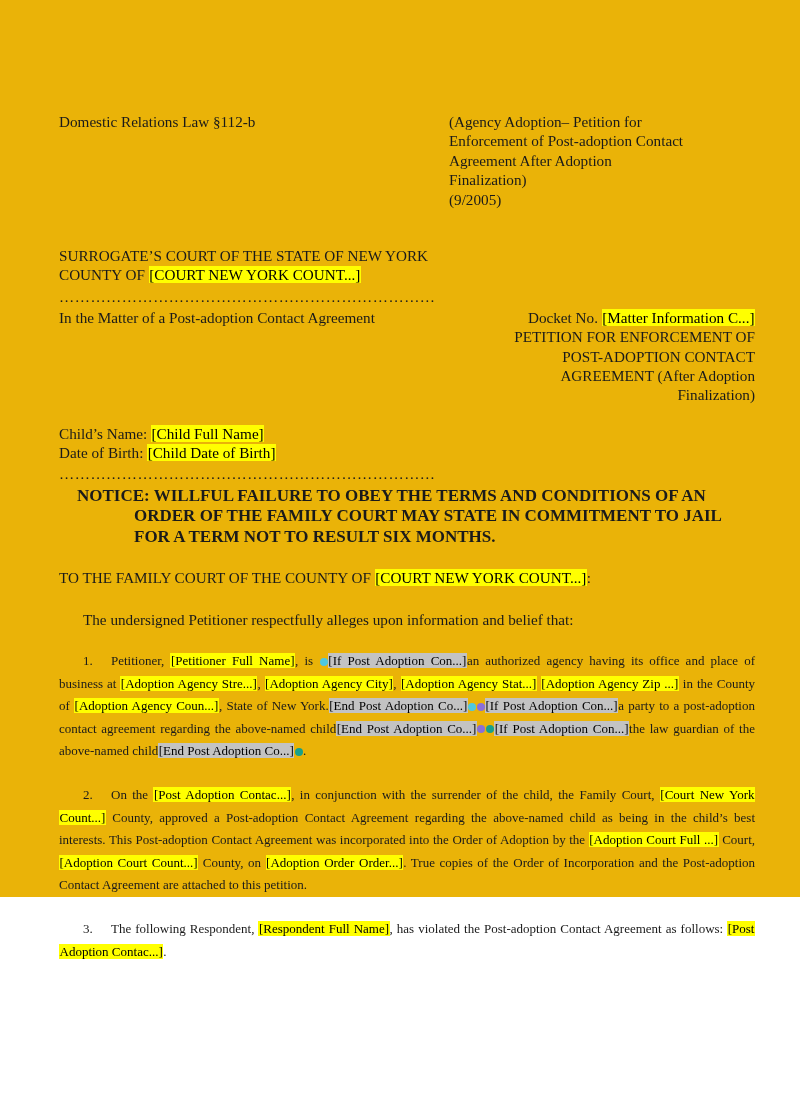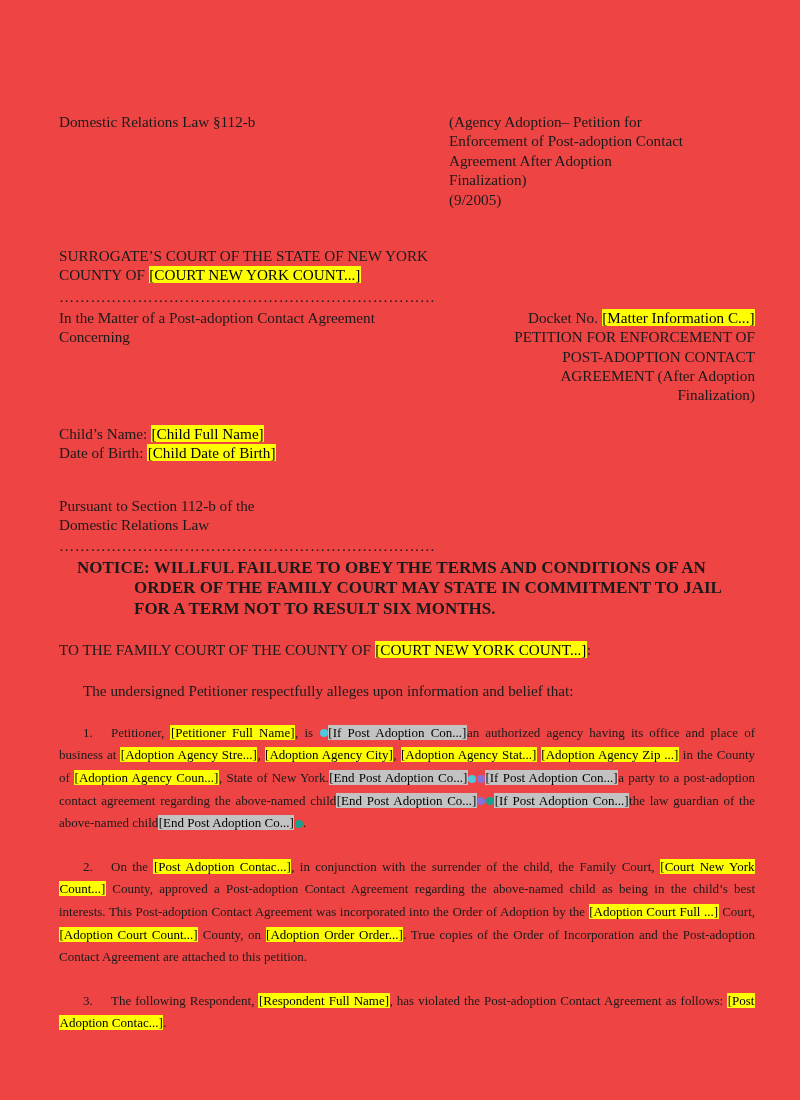--- a/index.html
+++ b/index.html
@@ -11,22 +11,22 @@
   body {
     width: 800px;
     height: 1100px;
     font-family: "Liberation Serif", "DejaVu Serif", serif;
     color: #1a1a1a;
     overflow: hidden;
   }
   .page {
     position: relative;
     width: 800px;
-    height: 1100px;
-    background: #ef4444;
+    height: 897px;
+    background: #eab308;
     box-sizing: border-box;
     padding: 112px 45px 16px 59px;
   }
 
   
   .ln { font-size: 15.2px; line-height: 19.4px; }
 
   
   .hl-y {
     background: #ffff00;
@@ -134,42 +134,37 @@
   <div class="caption">
     <div class="cap-line ln">SURROGATE’S COURT OF THE STATE OF NEW YORK</div>
     <div class="cap-line ln"><span>COUNTY OF </span><span class="hl-y">[COURT NEW YORK COUNT...]</span></div>
   </div>
 
   <div class="dotrule">…………………………………………………………………</div>
 
   <div class="matter">
     <div class="matter-left">
       <div class="ln">In the Matter of a Post-adoption Contact Agreement</div>
-      <div class="ln">Concerning</div>
     </div>
     <div class="matter-right">
       <div class="ln docket"><span>Docket No. </span><span class="hl-y">[Matter Information C...]</span></div>
       <div class="pet-title">
         <div class="ln">PETITION FOR ENFORCEMENT OF</div>
         <div class="ln">POST-ADOPTION CONTACT</div>
         <div class="ln">AGREEMENT (After Adoption</div>
         <div class="ln">Finalization)</div>
       </div>
     </div>
   </div>
 
   <div class="childblk">
     <div class="ln"><span>Child’s Name: </span><span class="hl-y">[Child Full Name]</span></div>
     <div class="ln"><span>Date of Birth: </span><span class="hl-y">[Child Date of Birth]</span></div>
   </div>
 
-  <div class="pursuant">
-    <div class="ln">Pursuant to Section 112-b of the</div>
-    <div class="ln">Domestic Relations Law</div>
-  </div>
 
   <div class="dotrule dotrule-2">…………………………………………………………………</div>
 
   <div class="notice">
     <span class="nline1">NOTICE: WILLFUL FAILURE TO OBEY THE TERMS AND CONDITIONS OF AN</span>
     <span class="nline2">ORDER OF THE FAMILY COURT MAY STATE IN COMMITMENT TO JAIL</span>
     <span class="nline3">FOR A TERM NOT TO RESULT SIX MONTHS.</span>
   </div>
 
   <div class="tofamily ln"><span>TO THE FAMILY COURT OF THE COUNTY OF </span><span class="hl-y">[COURT NEW YORK COUNT...]</span><span>:</span></div>

